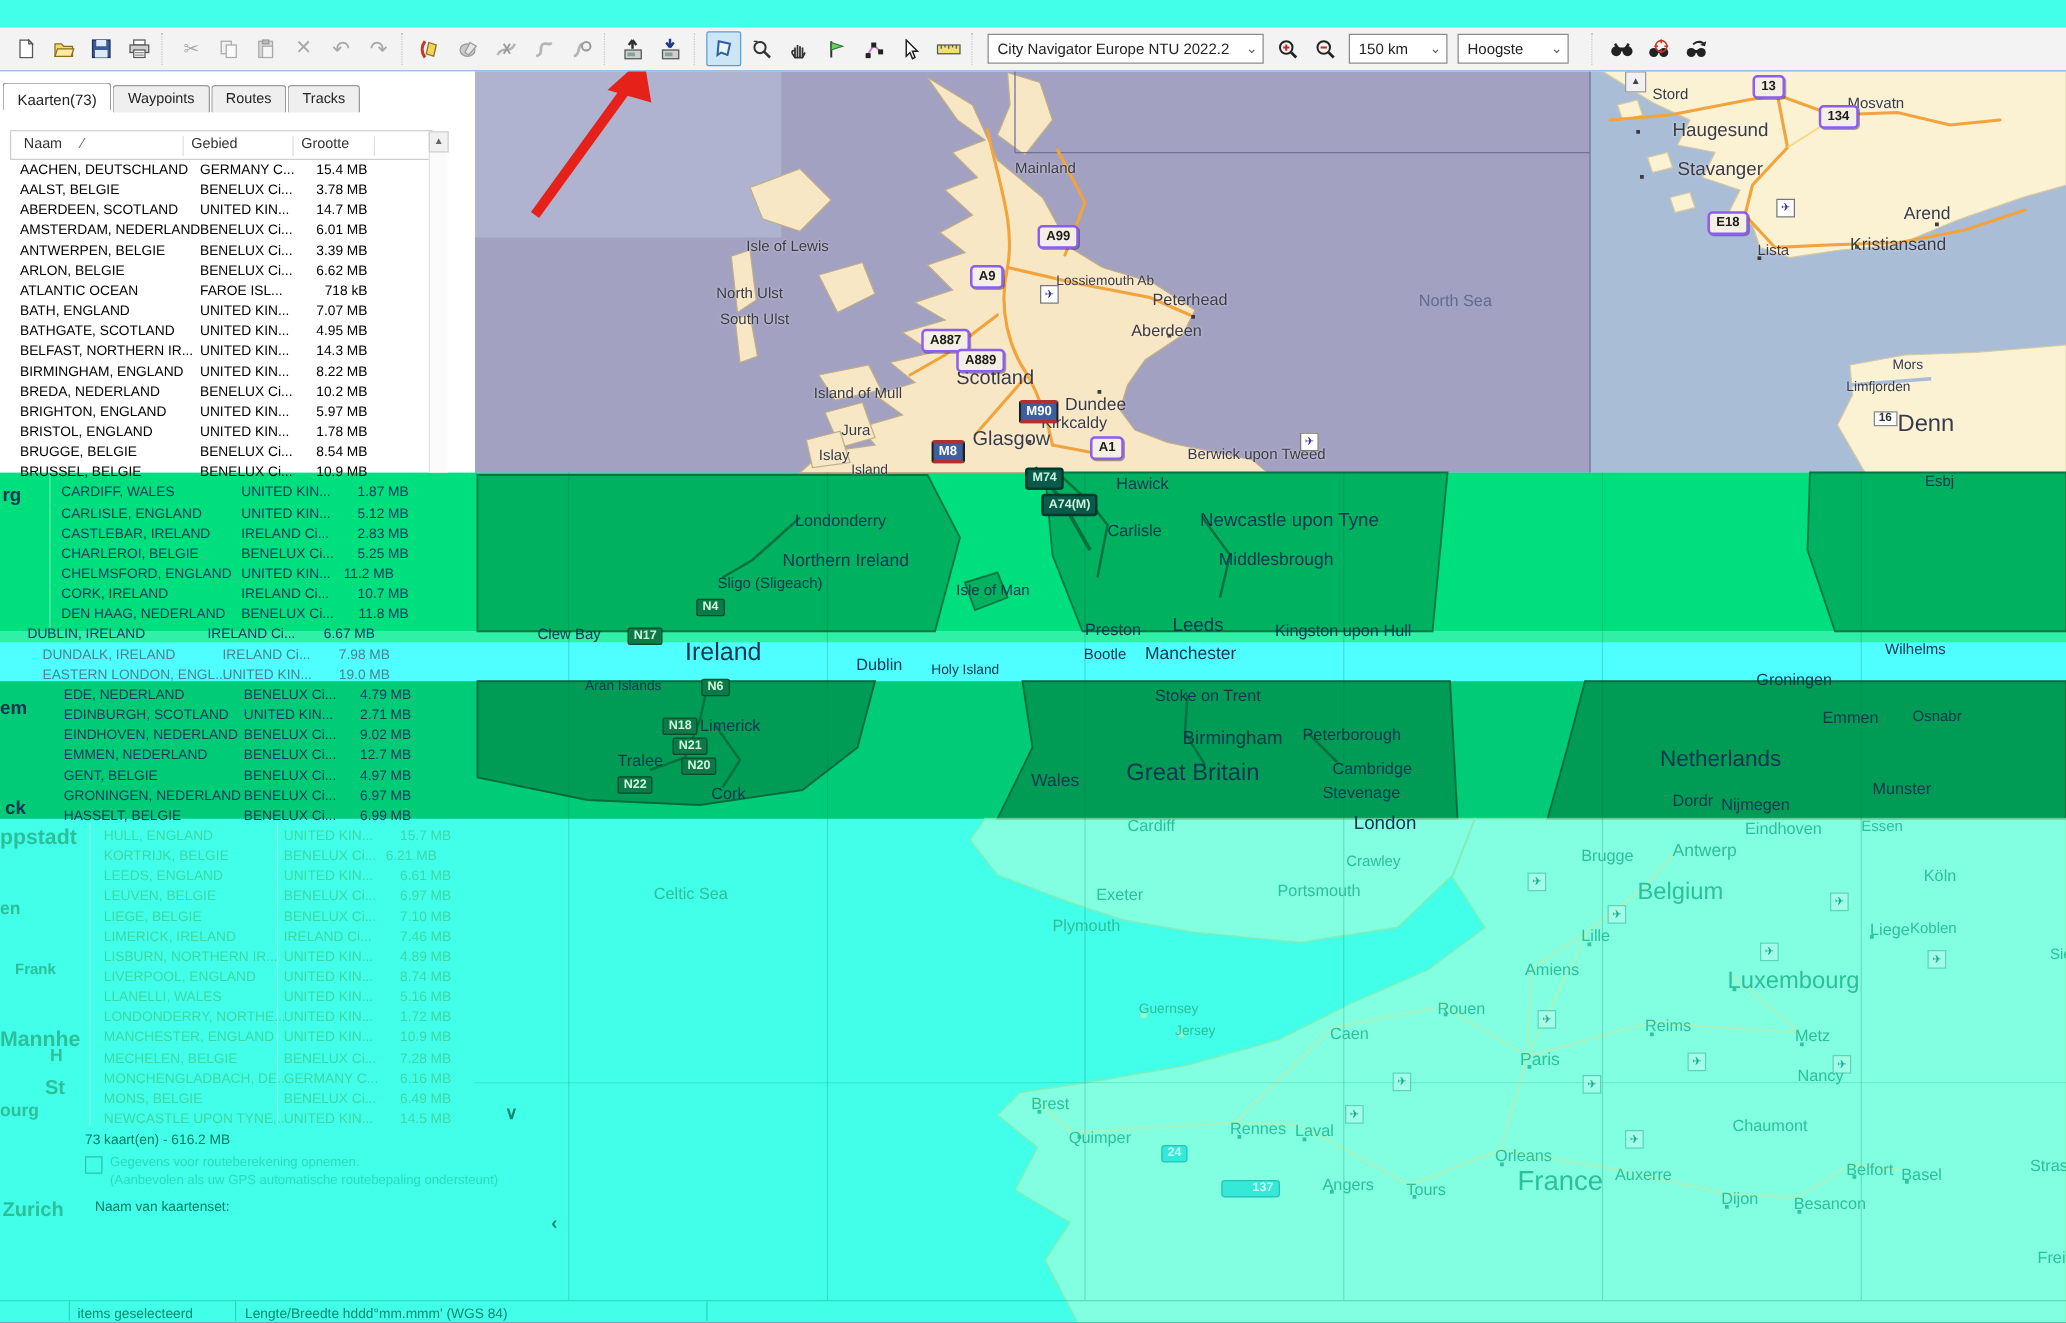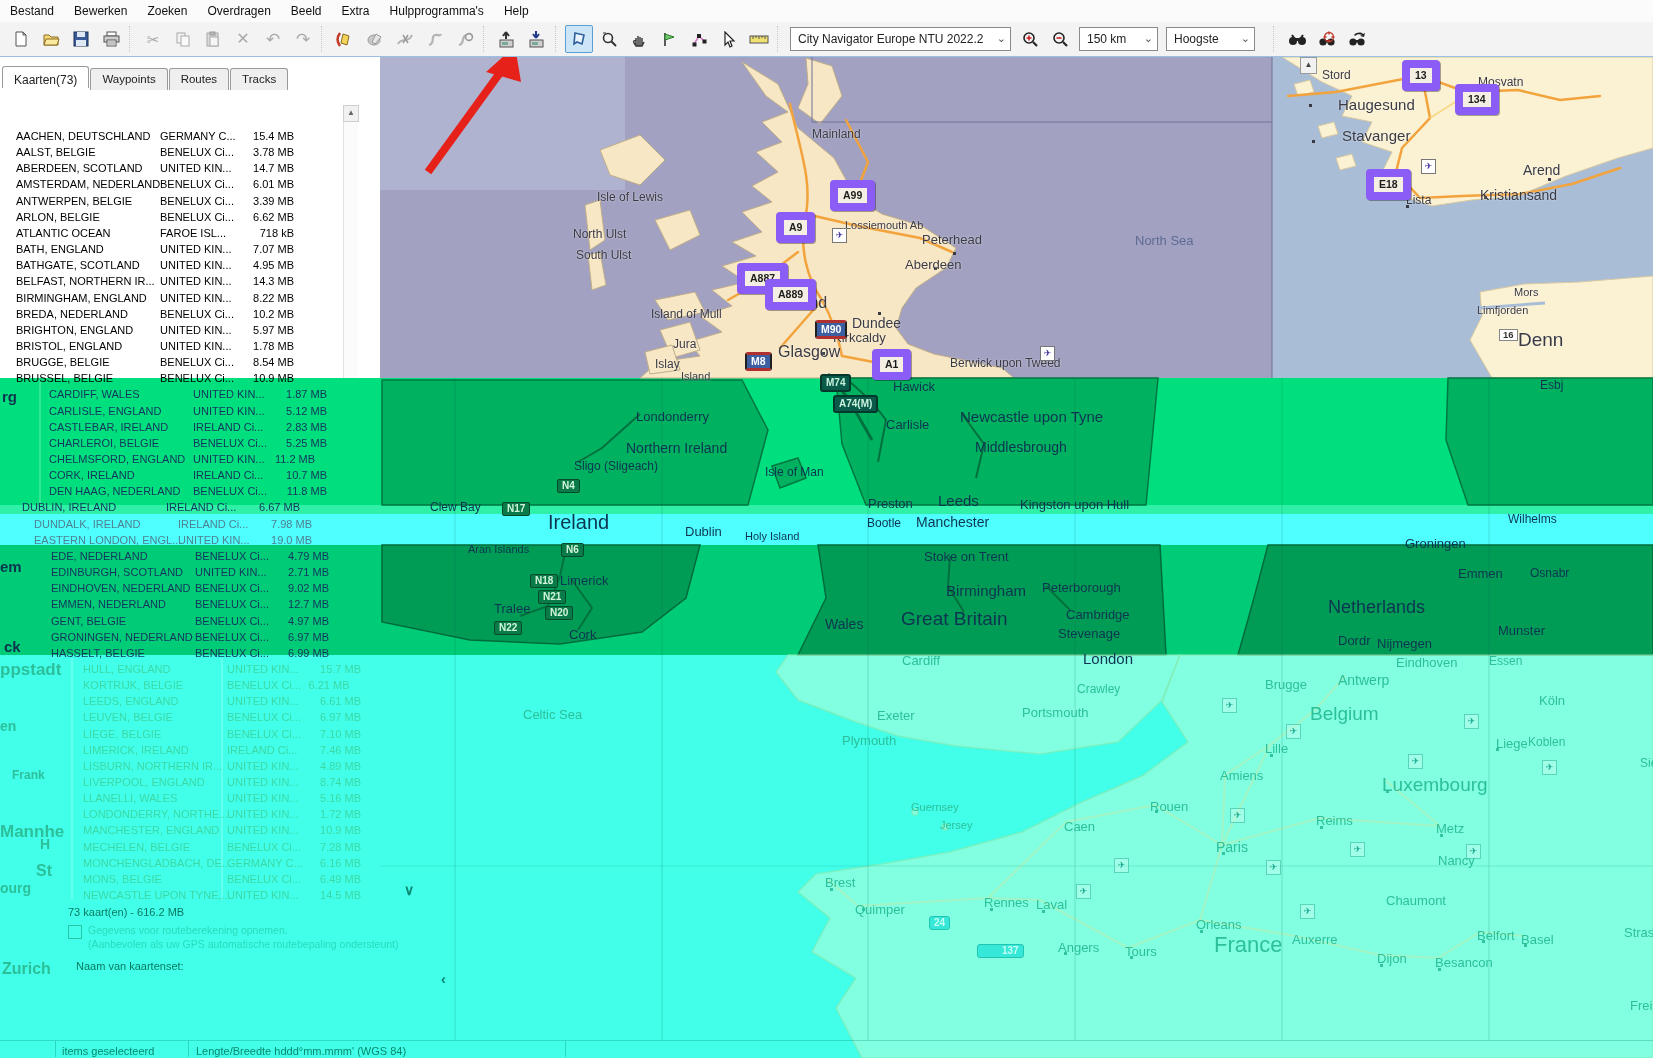--- a/index.html
+++ b/index.html
@@ -39,21 +39,21 @@
     font-size:8px;color:#666;text-align:center;line-height:14px;}
   .panel-foot{z-index:20;font-size:11px;color:#0b7a62;}
   .chkline{font-size:10.5px;color:rgba(40,215,182,.9);}
   
   .ml{position:absolute;z-index:12;white-space:nowrap;line-height:1;}
   .t1{color:#3a3a44;text-shadow:0 0 2px rgba(255,255,255,.65);}
   .sea{color:#5e6c95;}
   .t2{color:#0d3550;}
   .t3{color:#2cc09a;}
   .sh{position:absolute;z-index:13;font-weight:bold;text-align:center;line-height:1;}
-  .k-a{background:#f4efe2;color:#1c1c1c;border:8px solid #8b5cf6;border-radius:4px;padding:2px 5px;font-size:10.5px;box-shadow:1px 1px 0 rgba(0,0,0,.35);}
+  .k-a{background:#f4efe2;color:#1c1c1c;border:2px solid #8b5cf6;border-radius:4px;padding:2px 5px;font-size:10.5px;box-shadow:1px 1px 0 rgba(0,0,0,.35);}
   .k-m{background:#3b5fa0;color:#fff;border:2px solid #1f1f1f;border-top:3px solid #b03030;border-bottom:3px solid #b03030;border-radius:3px;padding:1px 4px;font-size:10.5px;}
   .k-g{background:#0a5a4a;color:#c9f2dd;border:2px solid #05382c;border-radius:3px;padding:2px 4px;font-size:10px;}
   .k-n{background:#0a7a48;color:#d2f6dc;border:1px solid #054a2c;border-radius:2px;padding:1px 4px;font-size:10px;}
   .k-c{background:#35e8d8;color:#c4fff4;border:1px solid #22c4b2;border-radius:3px;padding:1px 4px;font-size:10px;}
   .k-w{background:#fff;color:#333;border:1px solid #888;padding:0 3px;font-size:9.5px;}
   .plane{position:absolute;z-index:12;width:13px;height:13px;font-size:9px;text-align:center;line-height:13px;}
   .pl-p{background:#fff;border:1px solid #777;color:#3b2fa0;}
   .pl-q{background:rgba(220,255,245,.35);border:1px solid rgba(30,180,150,.55);color:#18a890;}
   .dot{position:absolute;z-index:11;width:3px;height:3px;}
   .frag{position:absolute;z-index:12;font-weight:bold;white-space:nowrap;}
@@ -178,30 +178,20 @@
       <line x1="72" y1="658" x2="72" y2="900"></line>
       <line x1="222" y1="658" x2="222" y2="900"></line>
     </g>
 
     <g>
       <line x1="428" y1="172" x2="502" y2="70" stroke="#e62119" stroke-width="8"></line>
       <polygon points="515,46 521,82 486,72" fill="#e62119"></polygon>
     </g>
   </svg>
 
-  <div class="abs menubar" id="menubar">
-      <div class="menu-item">Bestand</div>
-      <div class="menu-item">Bewerken</div>
-      <div class="menu-item">Zoeken</div>
-      <div class="menu-item">Overdragen</div>
-      <div class="menu-item">Beeld</div>
-      <div class="menu-item">Extra</div>
-      <div class="menu-item">Hulpprogramma's</div>
-      <div class="menu-item">Help</div>
-    </div>
 
   <div class="abs toolbar">
     <div style="width:6px"></div>
     <div class="tbtn">
         <svg width="16" height="16">
           <path d="M3,1 h7 l3,3 v11 h-10 z" fill="#fff" stroke="#555"></path>
           <path d="M10,1 l3,3 h-3 z" fill="#ddd" stroke="#555"></path>
         </svg>
       </div>
     <div class="tbtn">
@@ -394,20 +384,29 @@
       </div>
   </div>
 
   <div class="abs tabs" id="tabstrip">
       <div class="tab active">Kaarten(73)</div>
       <div class="tab">Waypoints</div>
       <div class="tab">Routes</div>
       <div class="tab">Tracks</div>
     </div>
 
+  <div class="abs grid-head">
+    <span style="left:10px;">Naam</span>
+    <span style="left:56px;color:#666;">∕</span>
+    <span style="left:144px;">Gebied</span>
+    <span style="left:232px;">Grootte</span>
+    <span class="vline" style="left:137px;"></span>
+    <span class="vline" style="left:225px;"></span>
+    <span class="vline" style="left:290px;"></span>
+  </div>
 
   <div class="abs scrollstrip"></div>
   <div class="abs scrollup" id="scrollup">▲</div>
   <div class="abs" style="left:404px;top:882px;z-index:21;color:#0b8a74;font-size:14px;font-weight:bold;" id="scrolldn">∨</div>
 
   <div class="abs rows" id="rowhost">
       <div class="trow g-a" style="top: 0px;">
         <span style="left: 8px;">AACHEN, DEUTSCHLAND</span>
         <span style="left: 152px;">GERMANY C...</span>
         <span style="left: 222px; width: 64px; text-align: right;">15.4 MB</span>

